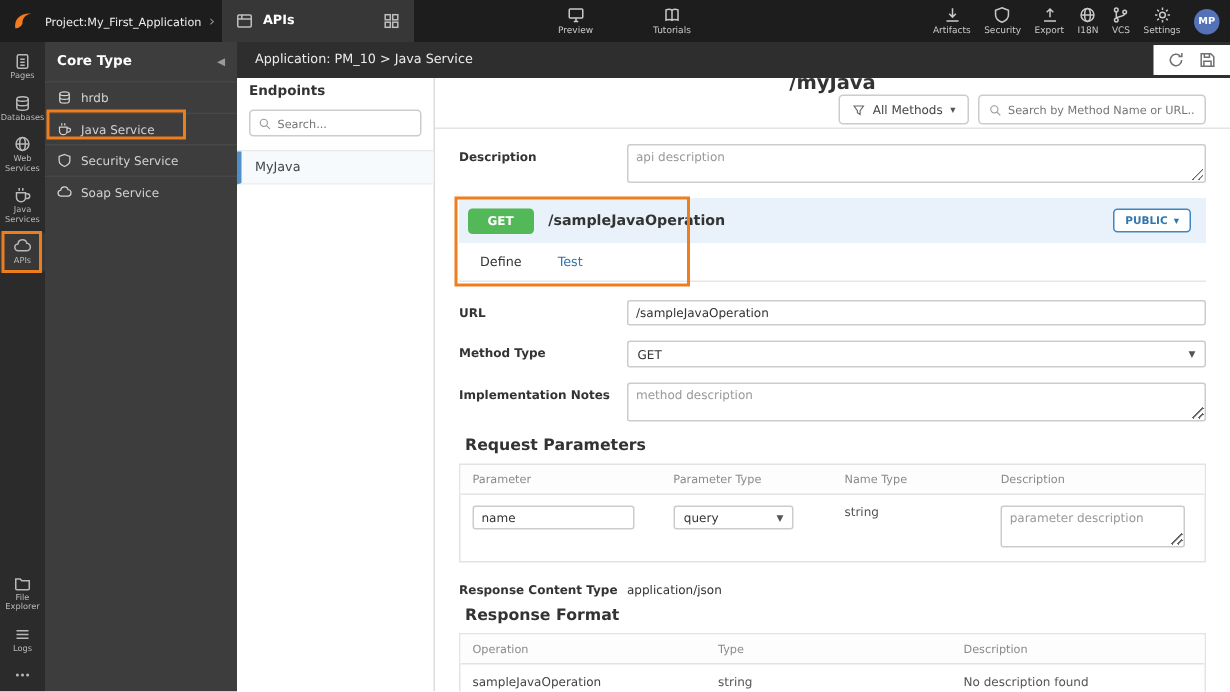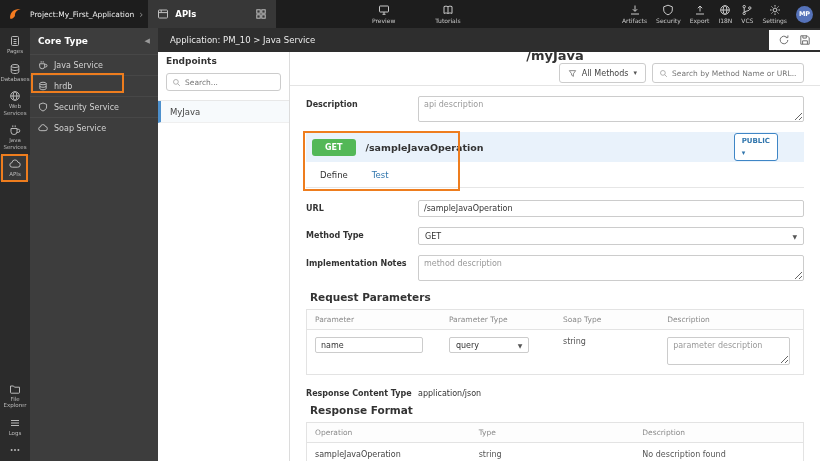--- a/index.html
+++ b/index.html
@@ -65,21 +65,21 @@
   .flabel { font-size:8px; font-weight:bold; color:#333; padding-top:4px; }
   textarea.fld { width:100%; height:26px; border:1px solid #ccc; border-radius:2px; font-size:8px; color:#999; padding:3px 5px; font-family:inherit; resize:vertical; }
   input.fld { width:100%; height:17px; border:1px solid #ccc; border-radius:2px; font-size:8px; color:#333; padding:0 5px; font-family:inherit; }
   .select { height:18px; border:1px solid #ccc; border-radius:2px; display:flex; align-items:center; padding:0 6px; font-size:8px; color:#333; background:#fff; cursor:pointer; }
   .select .caret { margin-left:auto; font-size:6px; color:#555; }
 
   .op { margin:2px 0 12px; }
   .op-head { height:30px; background:#e9f2fb; display:flex; align-items:center; padding:0 6px; }
   .op-method { background:#53b857; color:#fff; font-size:8px; font-weight:bold; padding:4px 13px; border-radius:3px; cursor:pointer; }
   .op-path { margin-left:10px; font-size:9.5px; font-weight:600; color:#333; }
-  .op-public { margin-left:auto; margin-right:20px; border:1px solid #3f86c6; color:#3176ad; background:#fff; font-size:7px; font-weight:bold; border-radius:3px; padding:3px 7px; display:flex; gap:4px; align-items:flex-start; cursor:pointer;flex-direction:column; }
+  .op-public { margin-left:auto; margin-right:4px; border:1px solid #3f86c6; color:#3176ad; background:#fff; font-size:7px; font-weight:bold; border-radius:3px; padding:3px 7px; display:flex; gap:4px; align-items:flex-start; cursor:pointer; }
   .op-tabs { height:26px; display:flex; align-items:center; gap:24px; padding-left:14px; border-bottom:1px solid #e6e6e6; }
   .op-tab { font-size:8.5px; cursor:pointer; }
   .op-tab.active { color:#333; }
   .op-tab.link { color:#3176ad; }
 
   .sec-h { font-size:10.5px; font-weight:bold; color:#333; margin:6px 4px; }
   .tbl { border:1px solid #e3e3e3; margin-bottom:10px; }
   .tbl-head { display:grid; background:#fdfdfd; border-bottom:1px solid #e3e3e3; }
   .tbl-head .th { font-size:7.5px; color:#8a8a8a; padding:5px 8px; }
   .tbl-row { display:grid; }
@@ -319,29 +319,29 @@
     </div>
   </div>
 
   <div class="core">
     <div class="core-head">
       <span>Core Type</span>
       <span class="core-collapse">◀</span>
     </div>
     <div class="core-item">
       <svg class="ic ic10">
-          <use href="#i-cup"></use>
-        </svg>
-      <span>Java Service</span>
+          <use href="#i-db"></use>
+        </svg>
+      <span>hrdb</span>
     </div>
     <div class="core-item">
       <svg class="ic ic10">
-          <use href="#i-db"></use>
-        </svg>
-      <span>hrdb</span>
+          <use href="#i-cup"></use>
+        </svg>
+      <span>Java Service</span>
     </div>
     <div class="core-item">
       <svg class="ic ic10">
           <use href="#i-shield"></use>
         </svg>
       <span>Security Service</span>
     </div>
     <div class="core-item">
       <svg class="ic ic10">
           <use href="#i-cloud"></use>
@@ -434,21 +434,21 @@
         <div class="flabel">Implementation Notes</div>
         <textarea class="fld" style="">method description</textarea>
       </div>
 
       <div class="sec-h">Request Parameters</div>
 
       <div class="tbl">
         <div class="tbl-head cols-params">
           <span class="th">Parameter</span>
           <span class="th">Parameter Type</span>
-          <span class="th">Soap Type</span>
+          <span class="th">Name Type</span>
           <span class="th">Description</span>
         </div>
         <div class="tbl-row cols-params">
           <span class="td"><input class="fld" value="name" style=""></span>
           <span class="td">
             <span class="select">
               <span>query</span>
               <span class="caret">▼</span>
             </span>
           </span>

